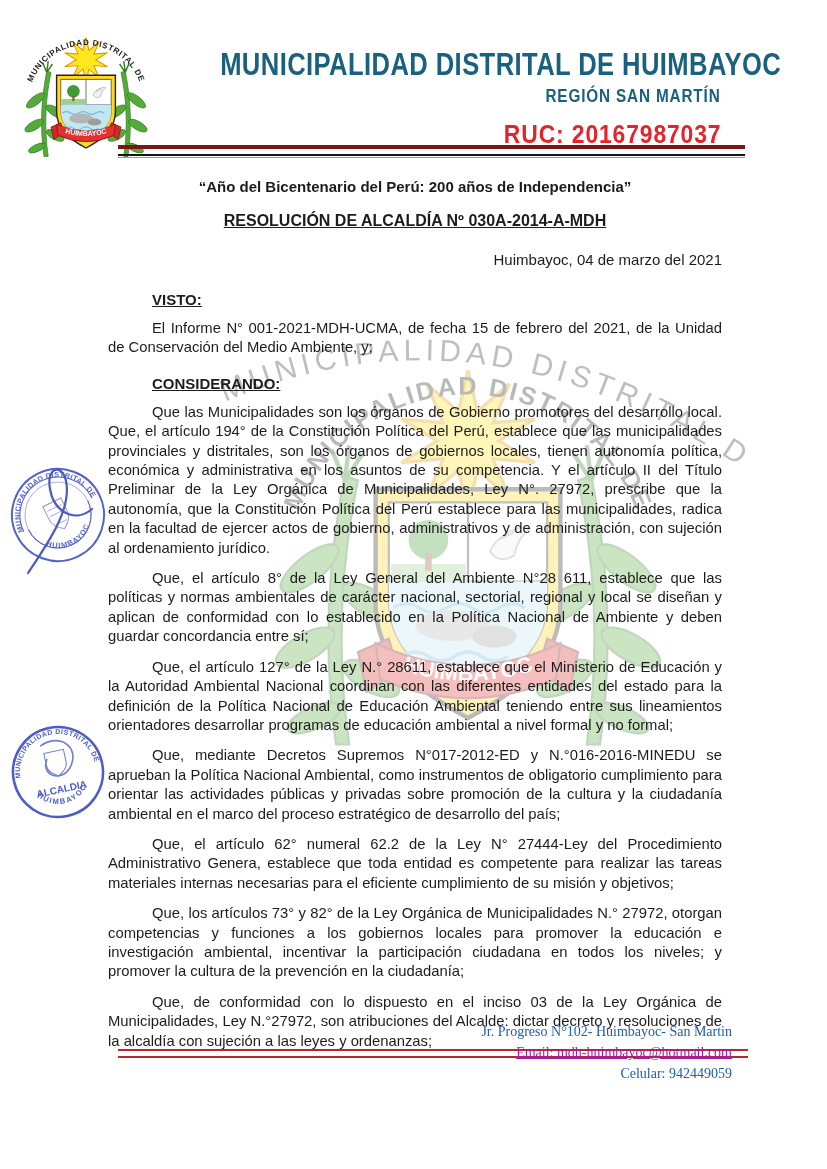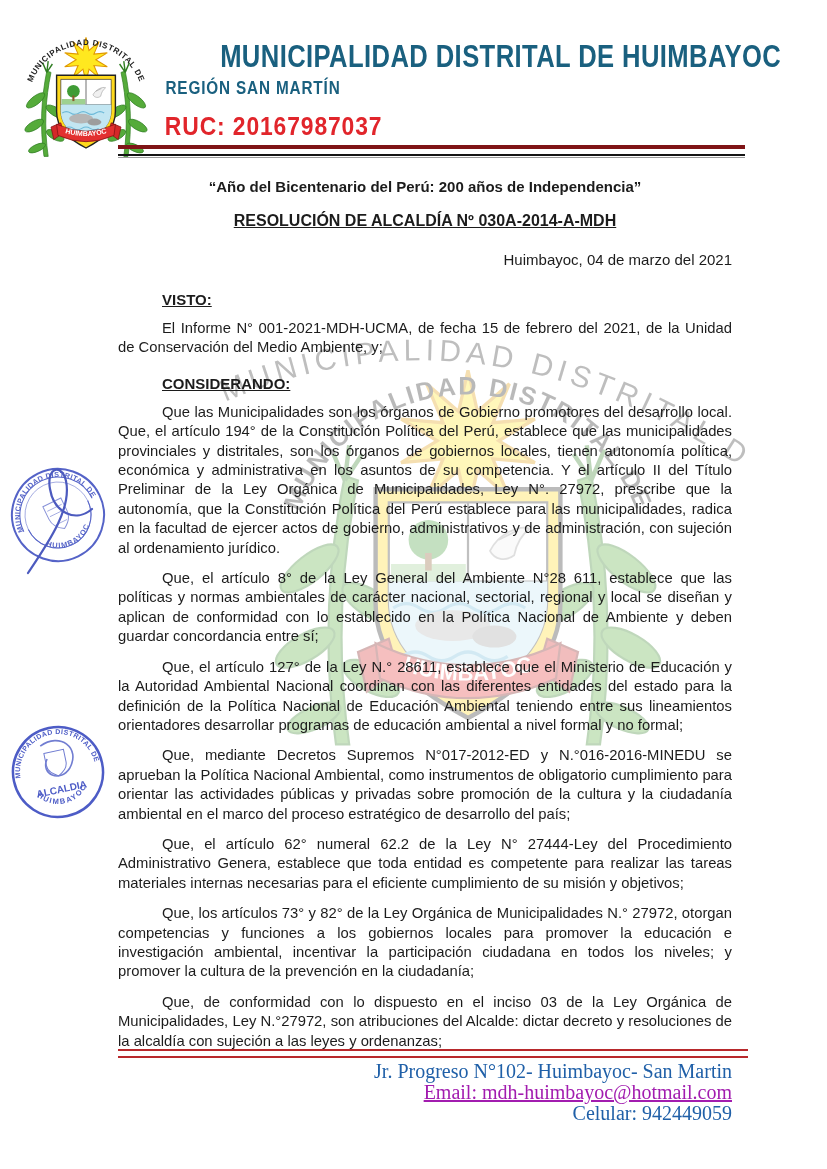--- a/index.html
+++ b/index.html
@@ -4,21 +4,21 @@
 <style>
   * { margin:0; padding:0; box-sizing:border-box; }
   body { background:#ffffff; }
   .page{
     position:relative; width:827px; height:1169px; margin:0 auto;
     background:#ffffff; overflow:hidden;
     font-family:"Liberation Sans", sans-serif; color:#1c1c1c;
   }
   
   .logo-box{ position:absolute; left:16px; top:22px; width:140px; height:147px; }
-  .header-text{ position:absolute; left:150px; top:38px; width:586px; text-align:left; }
+  .header-text{ position:absolute; left:150px; top:46px; width:586px; text-align:right; }
   .org-name{
     display:inline-block; white-space:nowrap; font-weight:bold; font-size:32px;
     color:#1a607f; transform:scaleX(0.80); transform-origin:50% 50%; letter-spacing:0.5px;
   }
   .region{
     display:block; margin-top:3px;
   }
   .region > span{
     display:inline-block; white-space:nowrap; font-weight:bold; font-size:18px;
     color:#1a607f; transform:scaleX(0.85); transform-origin:50% 50%; letter-spacing:1px;
@@ -31,43 +31,43 @@
   .header-rule{ position:absolute; left:118px; width:627px; top:145px; }
   .hr-maroon{ height:4px; background:#7f1416; }
   .hr-black{ height:2px; background:#151515; margin-top:5px; }
   .hr-gray{ height:1px; background:#9a9a9a; margin-top:1px; }
 
   
   .watermark-emblem{ position:absolute; left:248px; top:322px; width:440px; height:462px; opacity:0.30; z-index:0; }
   .watermark-text{ position:absolute; left:0; top:0; width:827px; height:1169px; z-index:0; }
 
   
-  .content{ position:absolute; left:118px; top:172px; width:614px; z-index:2; }
+  .content{ position:absolute; left:108px; top:172px; width:614px; z-index:2; }
   .motto{ text-align:center; font-weight:bold; font-size:15px; margin-top:6px; }
   .res-title{ text-align:center; font-weight:bold; font-size:16px; text-decoration:underline; margin-top:17px; }
   .dateline{ text-align:right; font-size:15px; margin-top:21px; }
   .sec-heading{ font-weight:bold; font-size:15px; text-decoration:underline; padding-left:44px; }
   .h-visto{ margin-top:23px; }
   .h-considerando{ margin-top:17px; }
   .para{
     margin-top:11px; font-size:14.8px; line-height:19.4px;
     text-align:justify; text-indent:44px; color:#1c1c1c;
   }
 
   
   .stamp1{ position:absolute; left:4px; top:443px; width:108px; height:136px; z-index:3; opacity:0.9; }
   .stamp2{ position:absolute; left:6px; top:713px; width:104px; height:118px; z-index:3; opacity:0.9; }
 
   
   .footer-rule{ position:absolute; left:118px; width:630px; top:1049px; }
   .fr-red{ height:2px; background:#b8292c; }
   .fr-red2{ height:2px; background:#b8292c; margin-top:5px; }
   .footer-text{
-    position:absolute; left:118px; top:1061px; width:614px; text-align:right;
-    font-family:"Liberation Serif", serif; font-size:20px; line-height:21px; color:#2060a8; z-index:2;
+    position:absolute; left:118px; top:1021px; width:614px; text-align:right;
+    font-family:"Liberation Serif", serif; font-size:14px; line-height:21px; color:#2060a8; z-index:2;
   }
   .footer-email{ text-decoration:underline; color:#a21caf; }
 </style>
 </head>
 <body>
 
 <div class="page">
 
   <svg width="0" height="0" style="position:absolute" aria-hidden="true">
     <defs>

